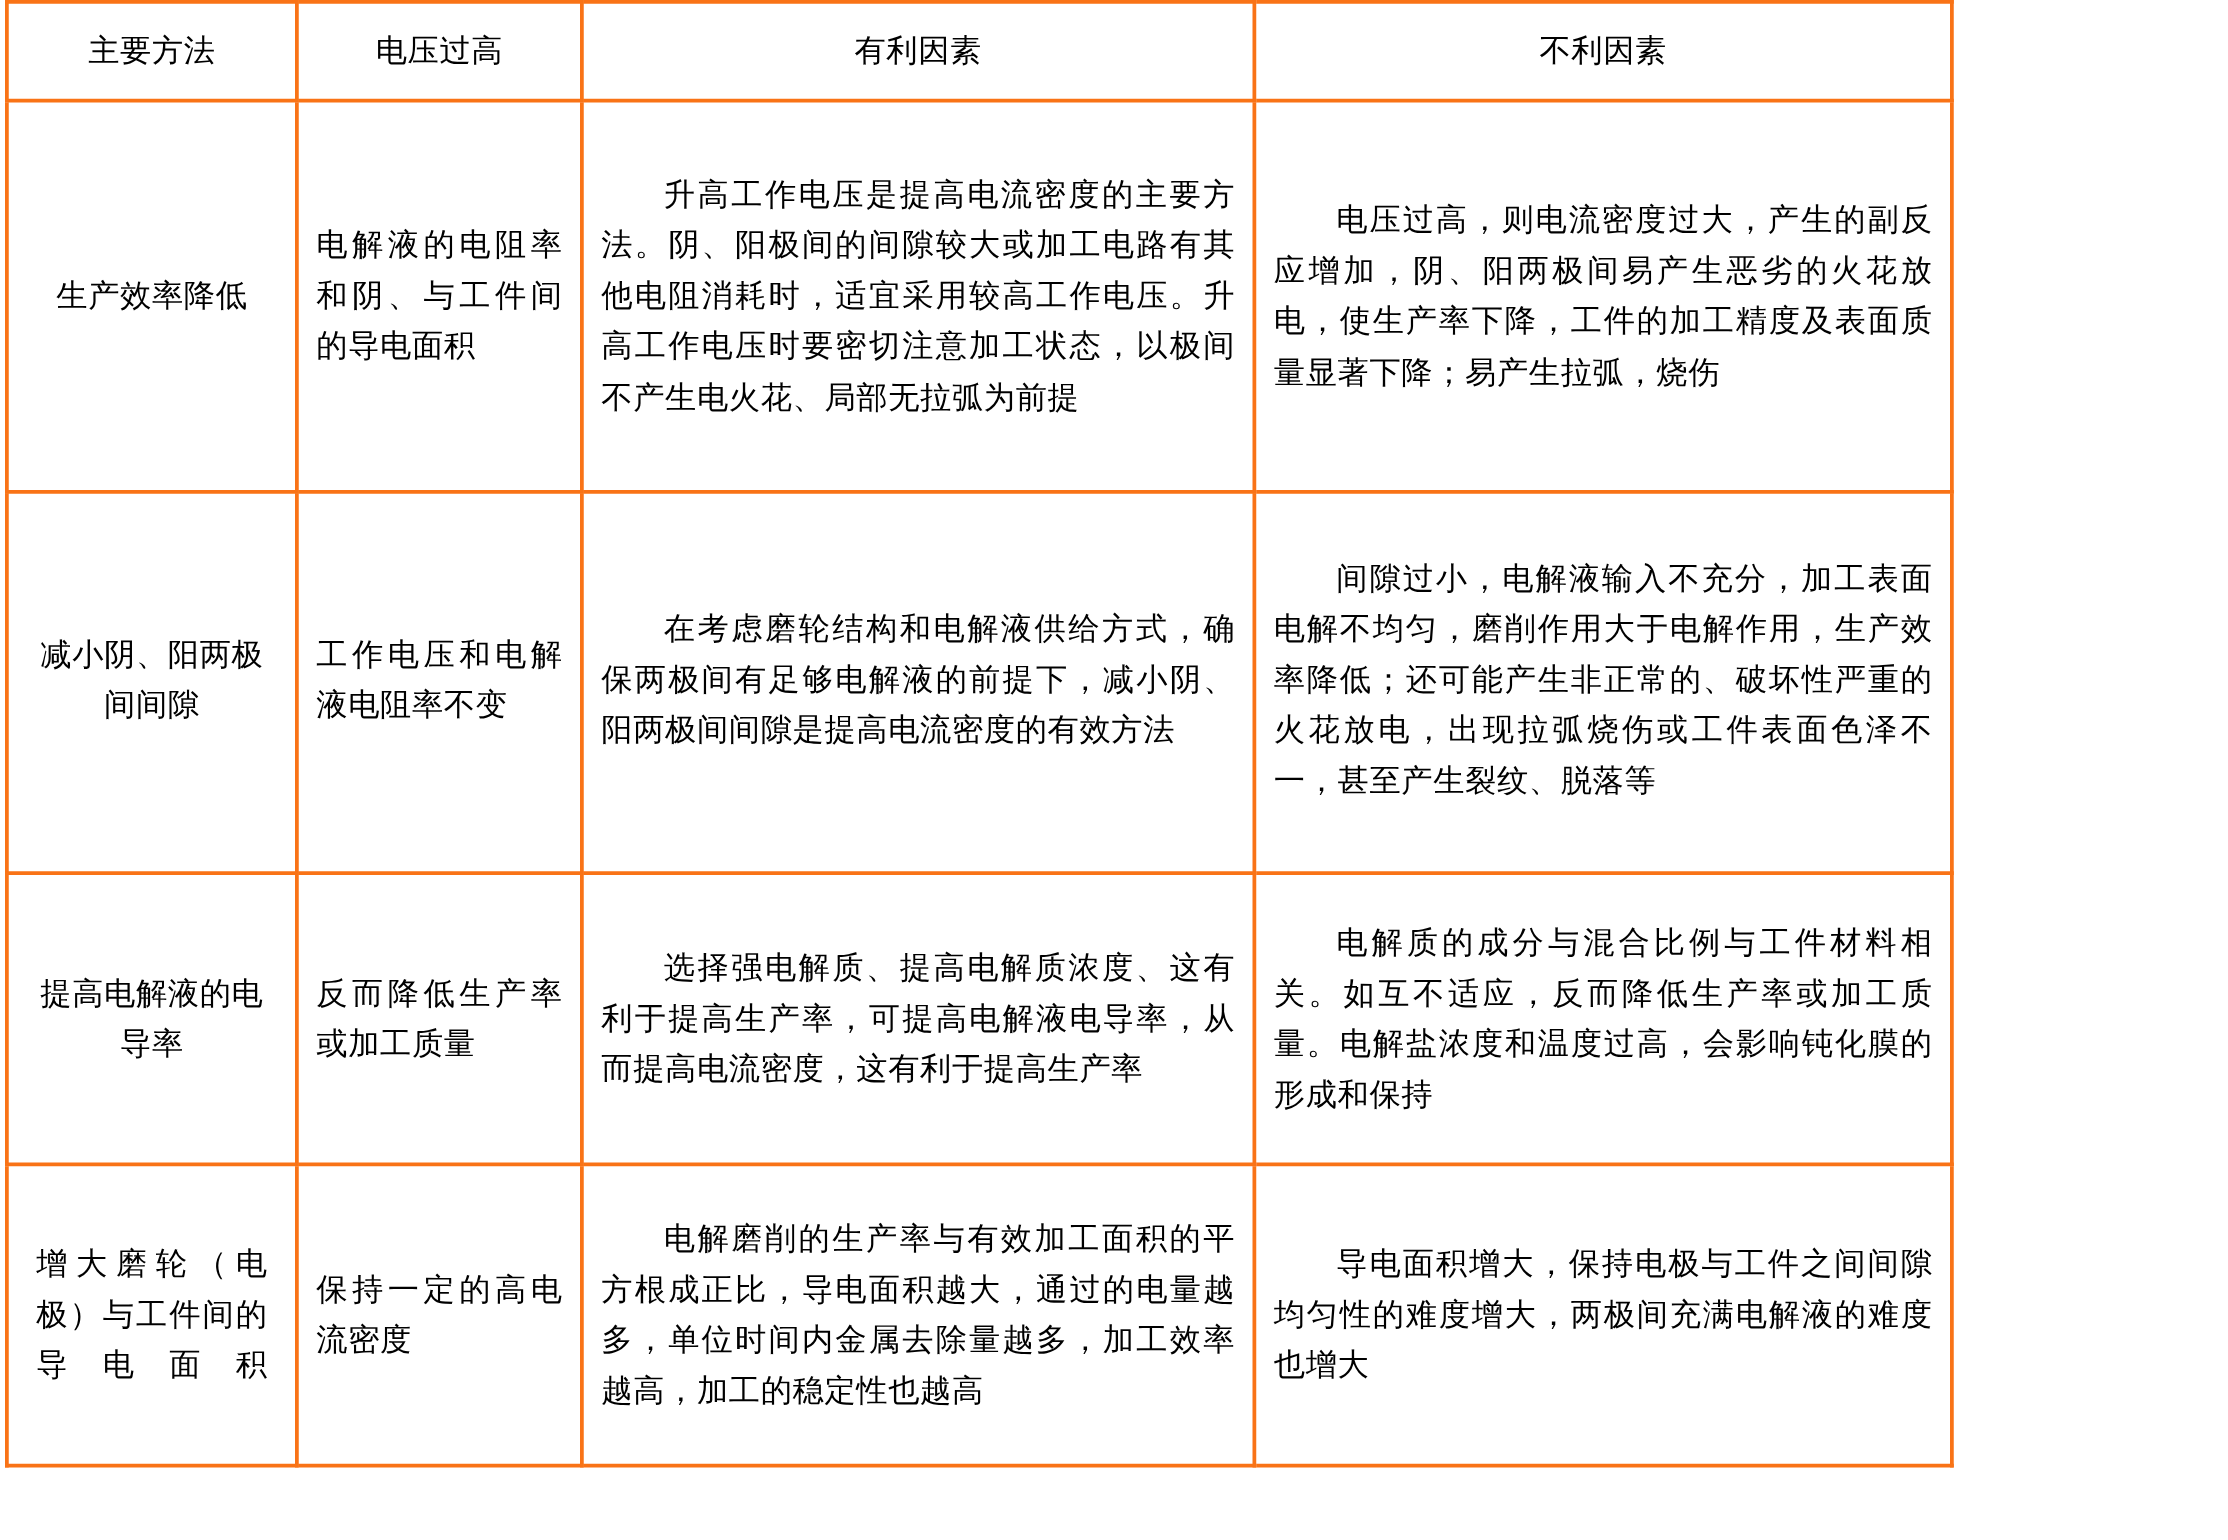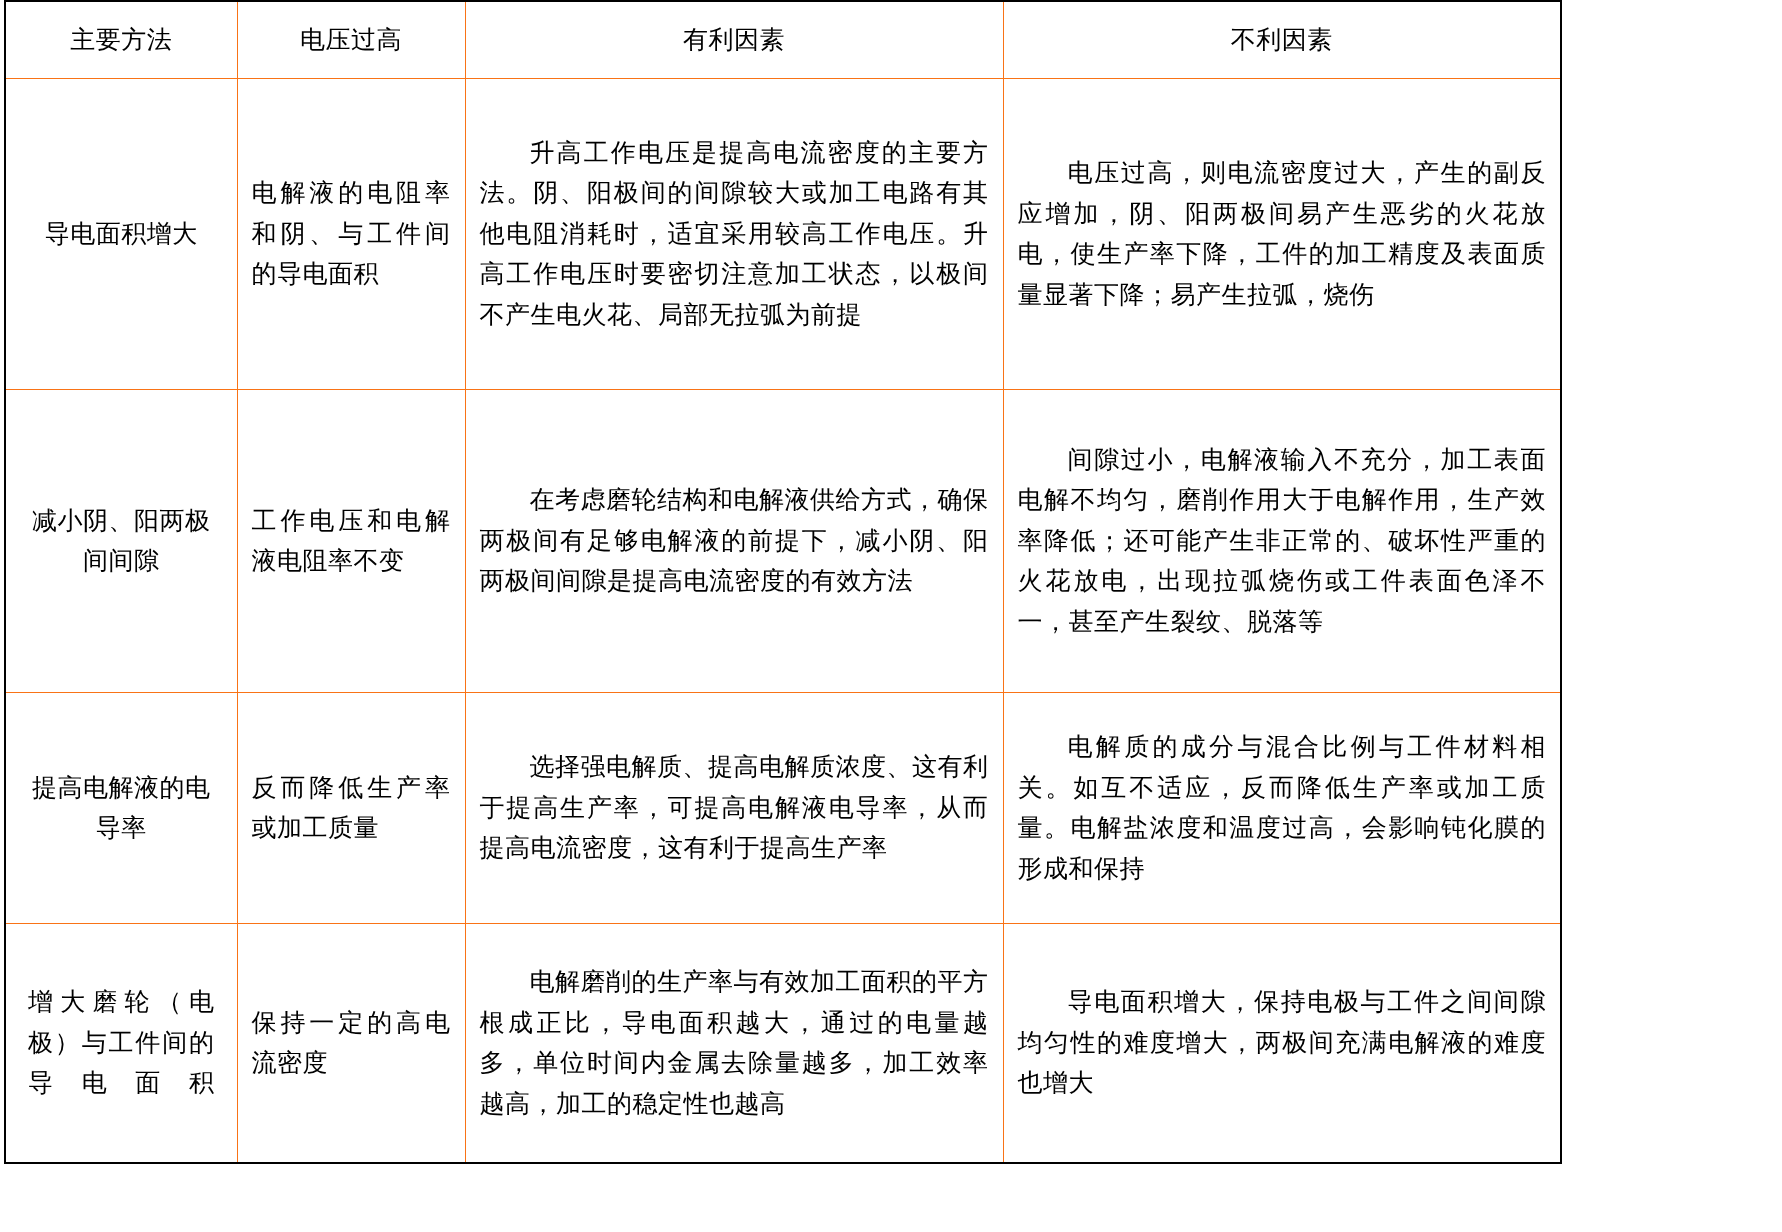--- a/index.html
+++ b/index.html
@@ -25,21 +25,21 @@
     width: 1556px;
     margin: 0 0 0 4px;
     table-layout: fixed;
   }
   table.data-table col.c1 { width: 232px; }
   table.data-table col.c2 { width: 228px; }
   table.data-table col.c3 { width: 538px; }
   table.data-table col.c4 { width: 558px; }
 
   table.data-table td, table.data-table th {
-    border: 1px solid #f97316;
+    border: 3px solid #f97316;
     vertical-align: middle;
     padding: 10px 14px;
     font-weight: normal;
     font-size: 25px;
     line-height: 1.62;
     letter-spacing: 0.5px;
   }
   
   table.data-table {
     border: 2px solid #000000;
@@ -66,21 +66,21 @@
     padding-right: 18px;
   }
   td.body-cell {
     text-align: justify;
     text-align-last: left;
     text-indent: 2em;
     padding-left: 18px;
     padding-right: 14px;
   }
   tr.row-1 td { height: 290px; }
-  tr.row-2 td { height: 282px; }
+  tr.row-2 td { height: 282px; font-family: Liberation Mono, monospace; }
   tr.row-3 td { height: 210px; }
   tr.row-4 td { height: 218px; }
 </style>
 </head>
 <body>
 
 <div class="page">
   <table class="data-table">
     <colgroup>
       <col class="c1">
@@ -91,21 +91,21 @@
     <thead>
       <tr>
         <th>主要方法</th>
         <th>电压过高</th>
         <th>有利因素</th>
         <th>不利因素</th>
       </tr>
     </thead>
     <tbody>
       <tr class="row-1">
-        <td class="method-cell">导电面积增大</td>
+        <td class="method-cell">生产效率降低</td>
         <td class="cond-cell">电解液的电阻率和阴、与工件间的导电面积</td>
         <td class="body-cell">升高工作电压是提高电流密度的主要方法。阴、阳极间的间隙较大或加工电路有其他电阻消耗时，适宜采用较高工作电压。升高工作电压时要密切注意加工状态，以极间不产生电火花、局部无拉弧为前提</td>
         <td class="body-cell">电压过高，则电流密度过大，产生的副反应增加，阴、阳两极间易产生恶劣的火花放电，使生产率下降，工件的加工精度及表面质量显著下降；易产生拉弧，烧伤</td>
       </tr>
       <tr class="row-2">
         <td class="method-cell">减小阴、阳两极间间隙</td>
         <td class="cond-cell">工作电压和电解液电阻率不变</td>
         <td class="body-cell">在考虑磨轮结构和电解液供给方式，确保两极间有足够电解液的前提下，减小阴、阳两极间间隙是提高电流密度的有效方法</td>
         <td class="body-cell">间隙过小，电解液输入不充分，加工表面电解不均匀，磨削作用大于电解作用，生产效率降低；还可能产生非正常的、破坏性严重的火花放电，出现拉弧烧伤或工件表面色泽不一，甚至产生裂纹、脱落等</td>
       </tr>

